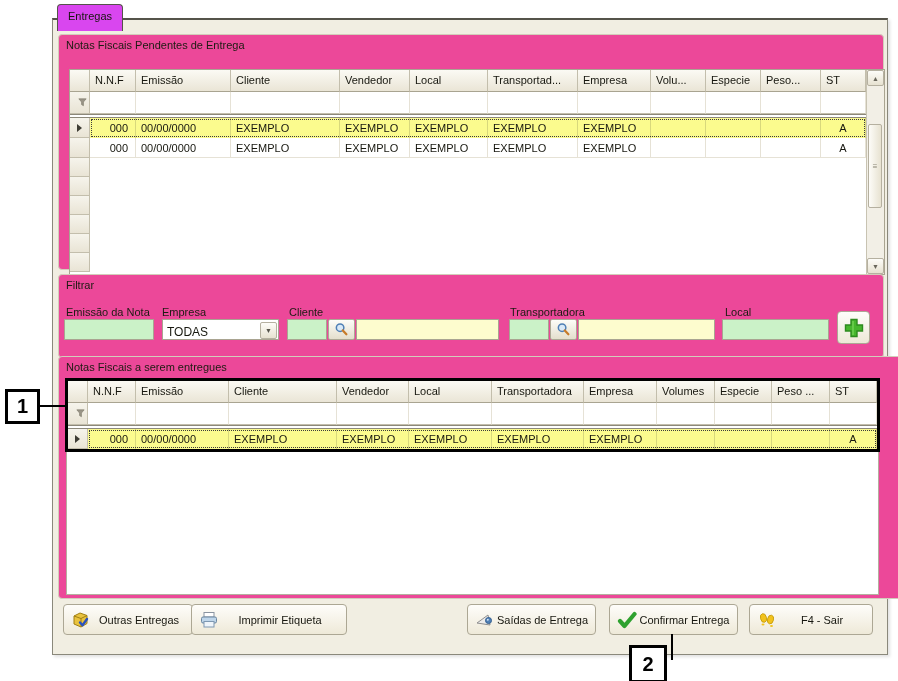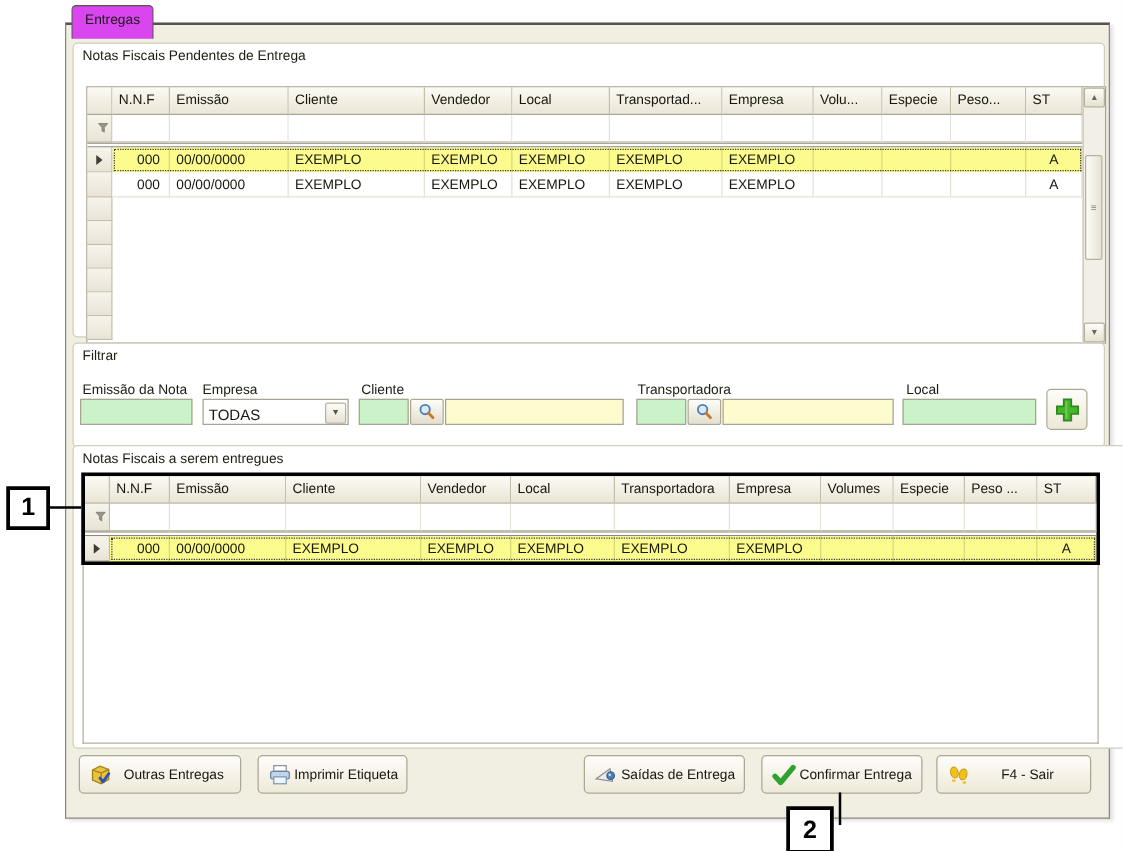--- a/index.html
+++ b/index.html
@@ -10,21 +10,21 @@
   
   #window { position:absolute; left:52px; top:18px; width:836px; height:637px;
             background:#f1eee2; border:1px solid #8a887b; border-top:2px solid #55534a;
             box-shadow:2px 2px 3px rgba(0,0,0,0.12); }
   .tab { position:absolute; left:57px; top:4px; width:66px; height:27px; z-index:5;
          background:#d946ef; border:1px solid #55534a; border-bottom:none;
          border-radius:4px 4px 0 0; display:flex; align-items:center; justify-content:center;
          padding-bottom:4px; font-size:11px; }
 
   
-  .group { position:absolute; border:1px solid #d2cdba; border-radius:4px; background:#ffffff;padding-left:33px; }
+  .group { position:absolute; border:1px solid #d2cdba; border-radius:4px; background:#ec4899;padding-left:33px; }
   .group-title { position:absolute; left:7px; top:4px; font-size:11px; color:#1c1c12; }
 
   #group-pending { left:5px; top:14px; width:826px; height:236px; }
   #group-filter  { left:5px; top:254px; width:826px; height:84px; }
   #group-deliver { left:5px; top:336px; width:896px; height:243px; }
 
   
   .grid1-wrap { position:absolute; left:10px; top:34px; width:816px; height:206px;
                 border:1px solid #a9a491; background:#ffffff; display:flex; }
   .grid-main { width:796px; }
@@ -325,21 +325,21 @@
     <button class="tbtn" style="left:10px;width:130px">
       <span class="ticon">
         <svg width="20" height="20" viewBox="0 0 20 20">
             <path d="M3 6 l6-3 7 2.5 v8 L10 17 3 14 z" fill="#e9c33f" stroke="#a07f12" stroke-width="1"></path>
             <path d="M3 6 l7 2.5 6-3 M10 8.5 V17" fill="none" stroke="#a07f12" stroke-width="1"></path>
             <path d="M9 12.5 l2.5 2.8 4.5-6.3" fill="none" stroke="#2a52be" stroke-width="2.4" stroke-linecap="round" stroke-linejoin="round"></path>
           </svg>
       </span>
       <span class="tlabel">Outras Entregas</span>
     </button>
-    <button class="tbtn" style="left:153px;width:120px">
+    <button class="tbtn" style="left:138px;width:156px">
       <span class="ticon">
         <svg width="20" height="20" viewBox="0 0 20 20">
             <rect x="5" y="2.5" width="10" height="4.5" fill="#ffffff" stroke="#8a94a0"></rect>
             <rect x="2.5" y="7" width="15" height="6" rx="1.5" fill="#bfd6ea" stroke="#6b86a0"></rect>
             <rect x="5" y="11.5" width="10" height="5.5" fill="#eef4fa" stroke="#7e98b2"></rect>
           </svg>
       </span>
       <span class="tlabel">Imprimir Etiqueta</span>
     </button>
     <button class="tbtn" style="left:556px;width:129px">

